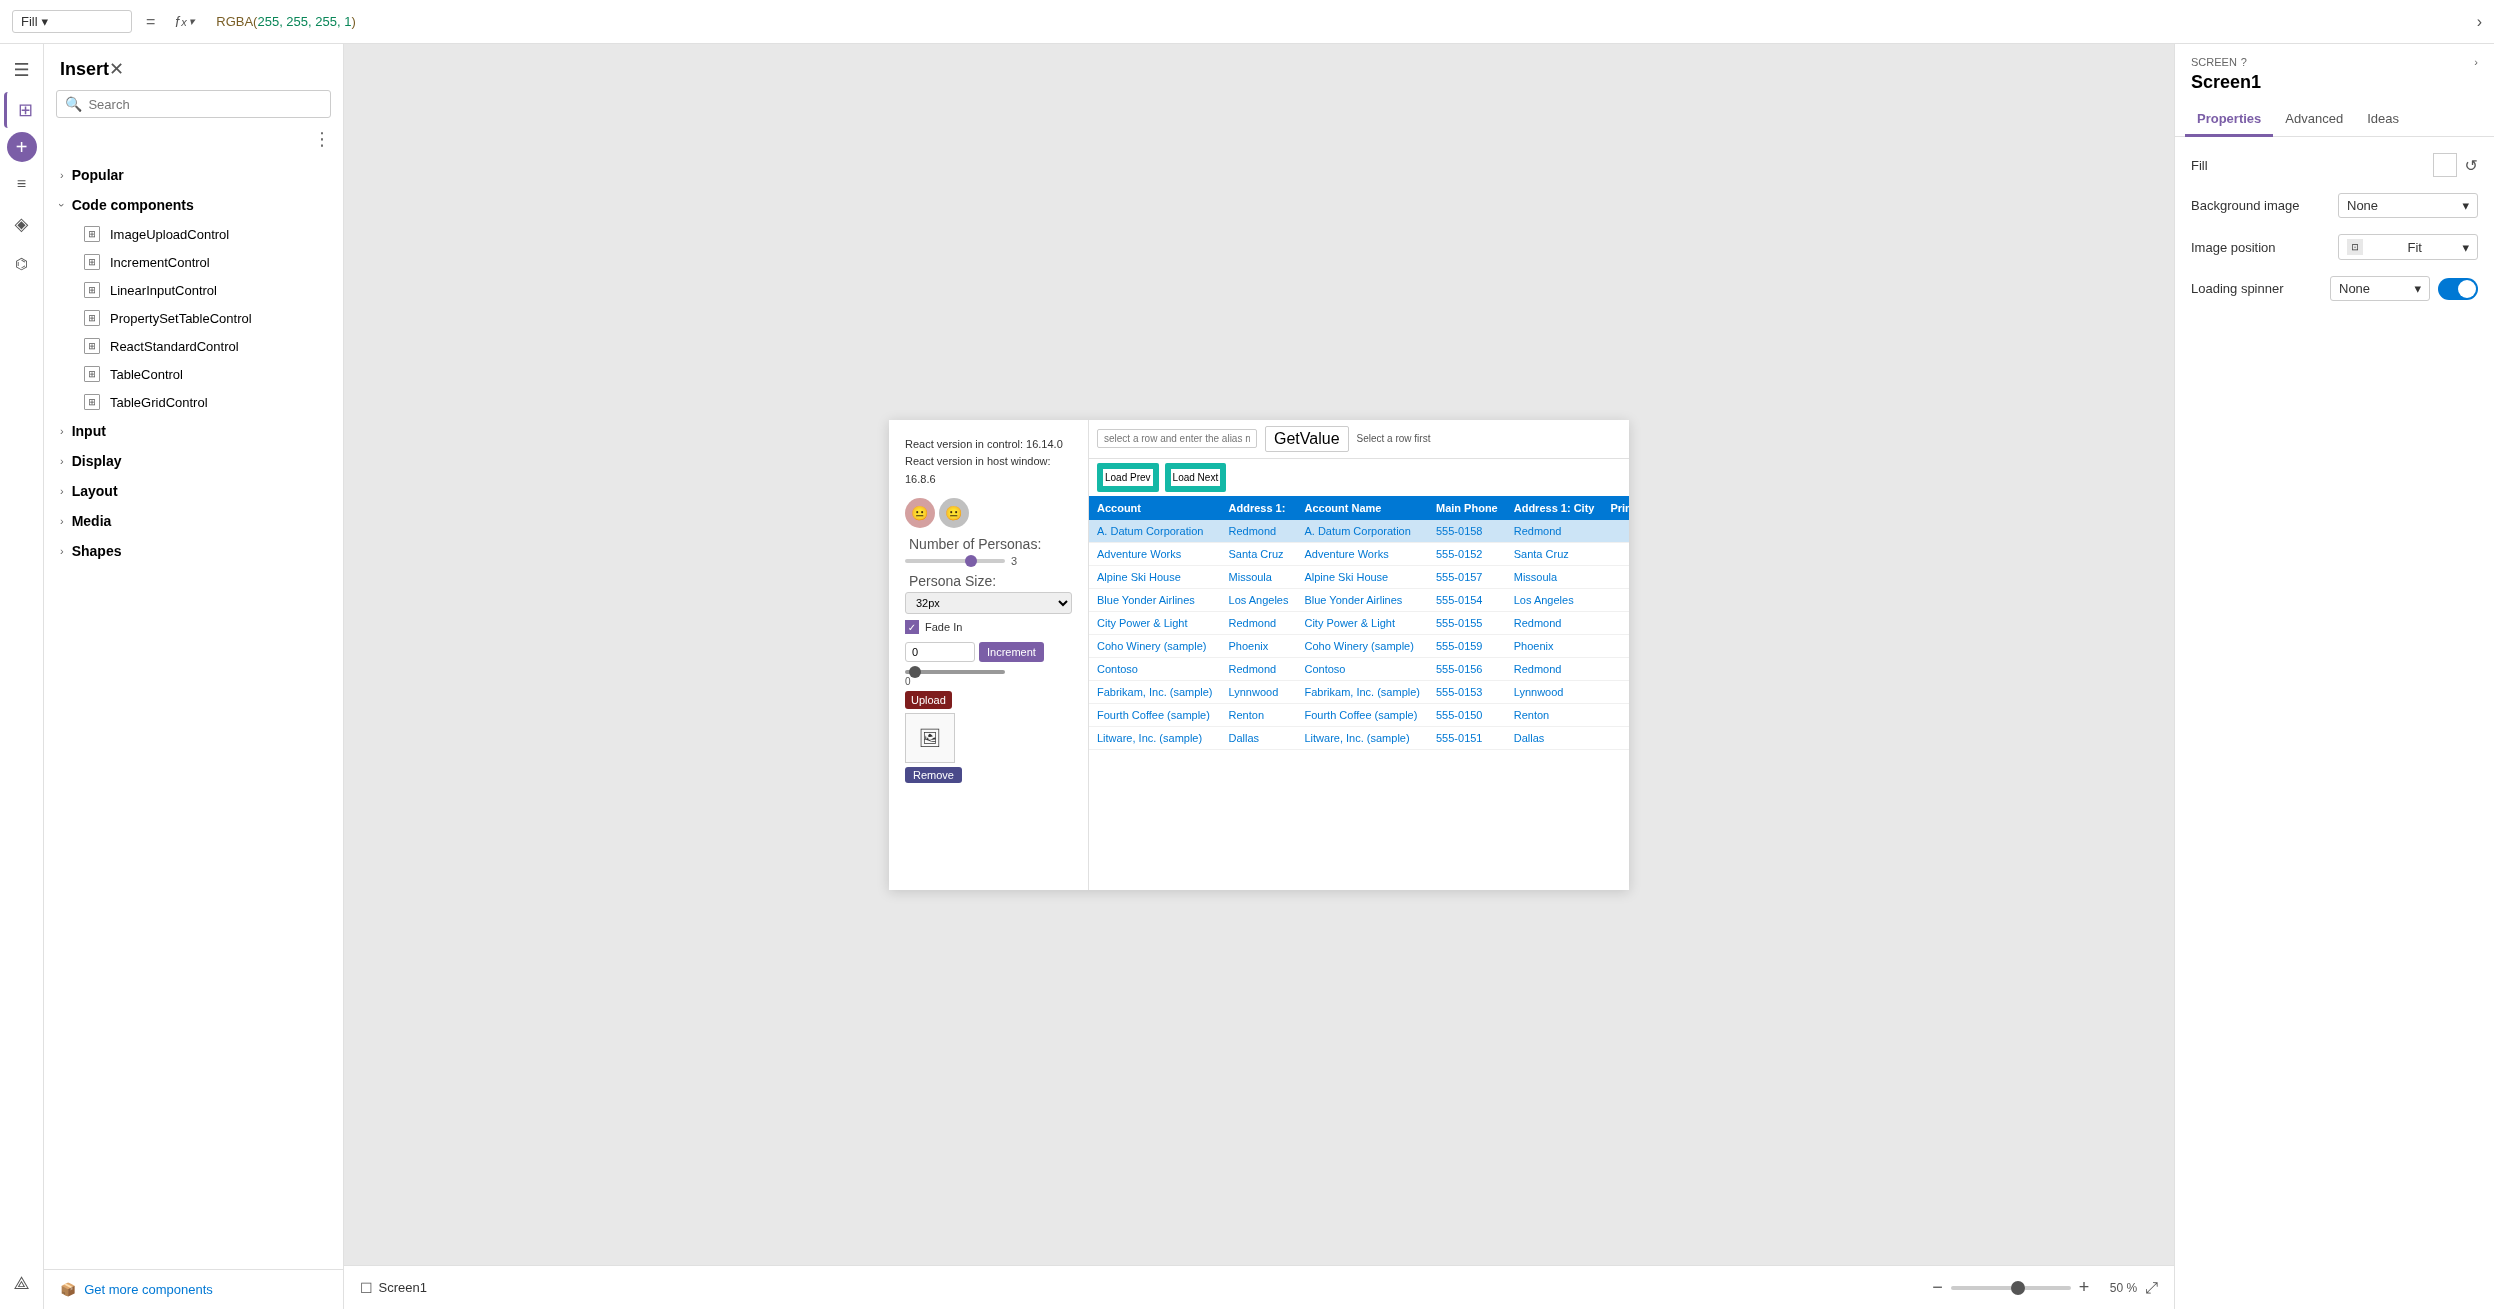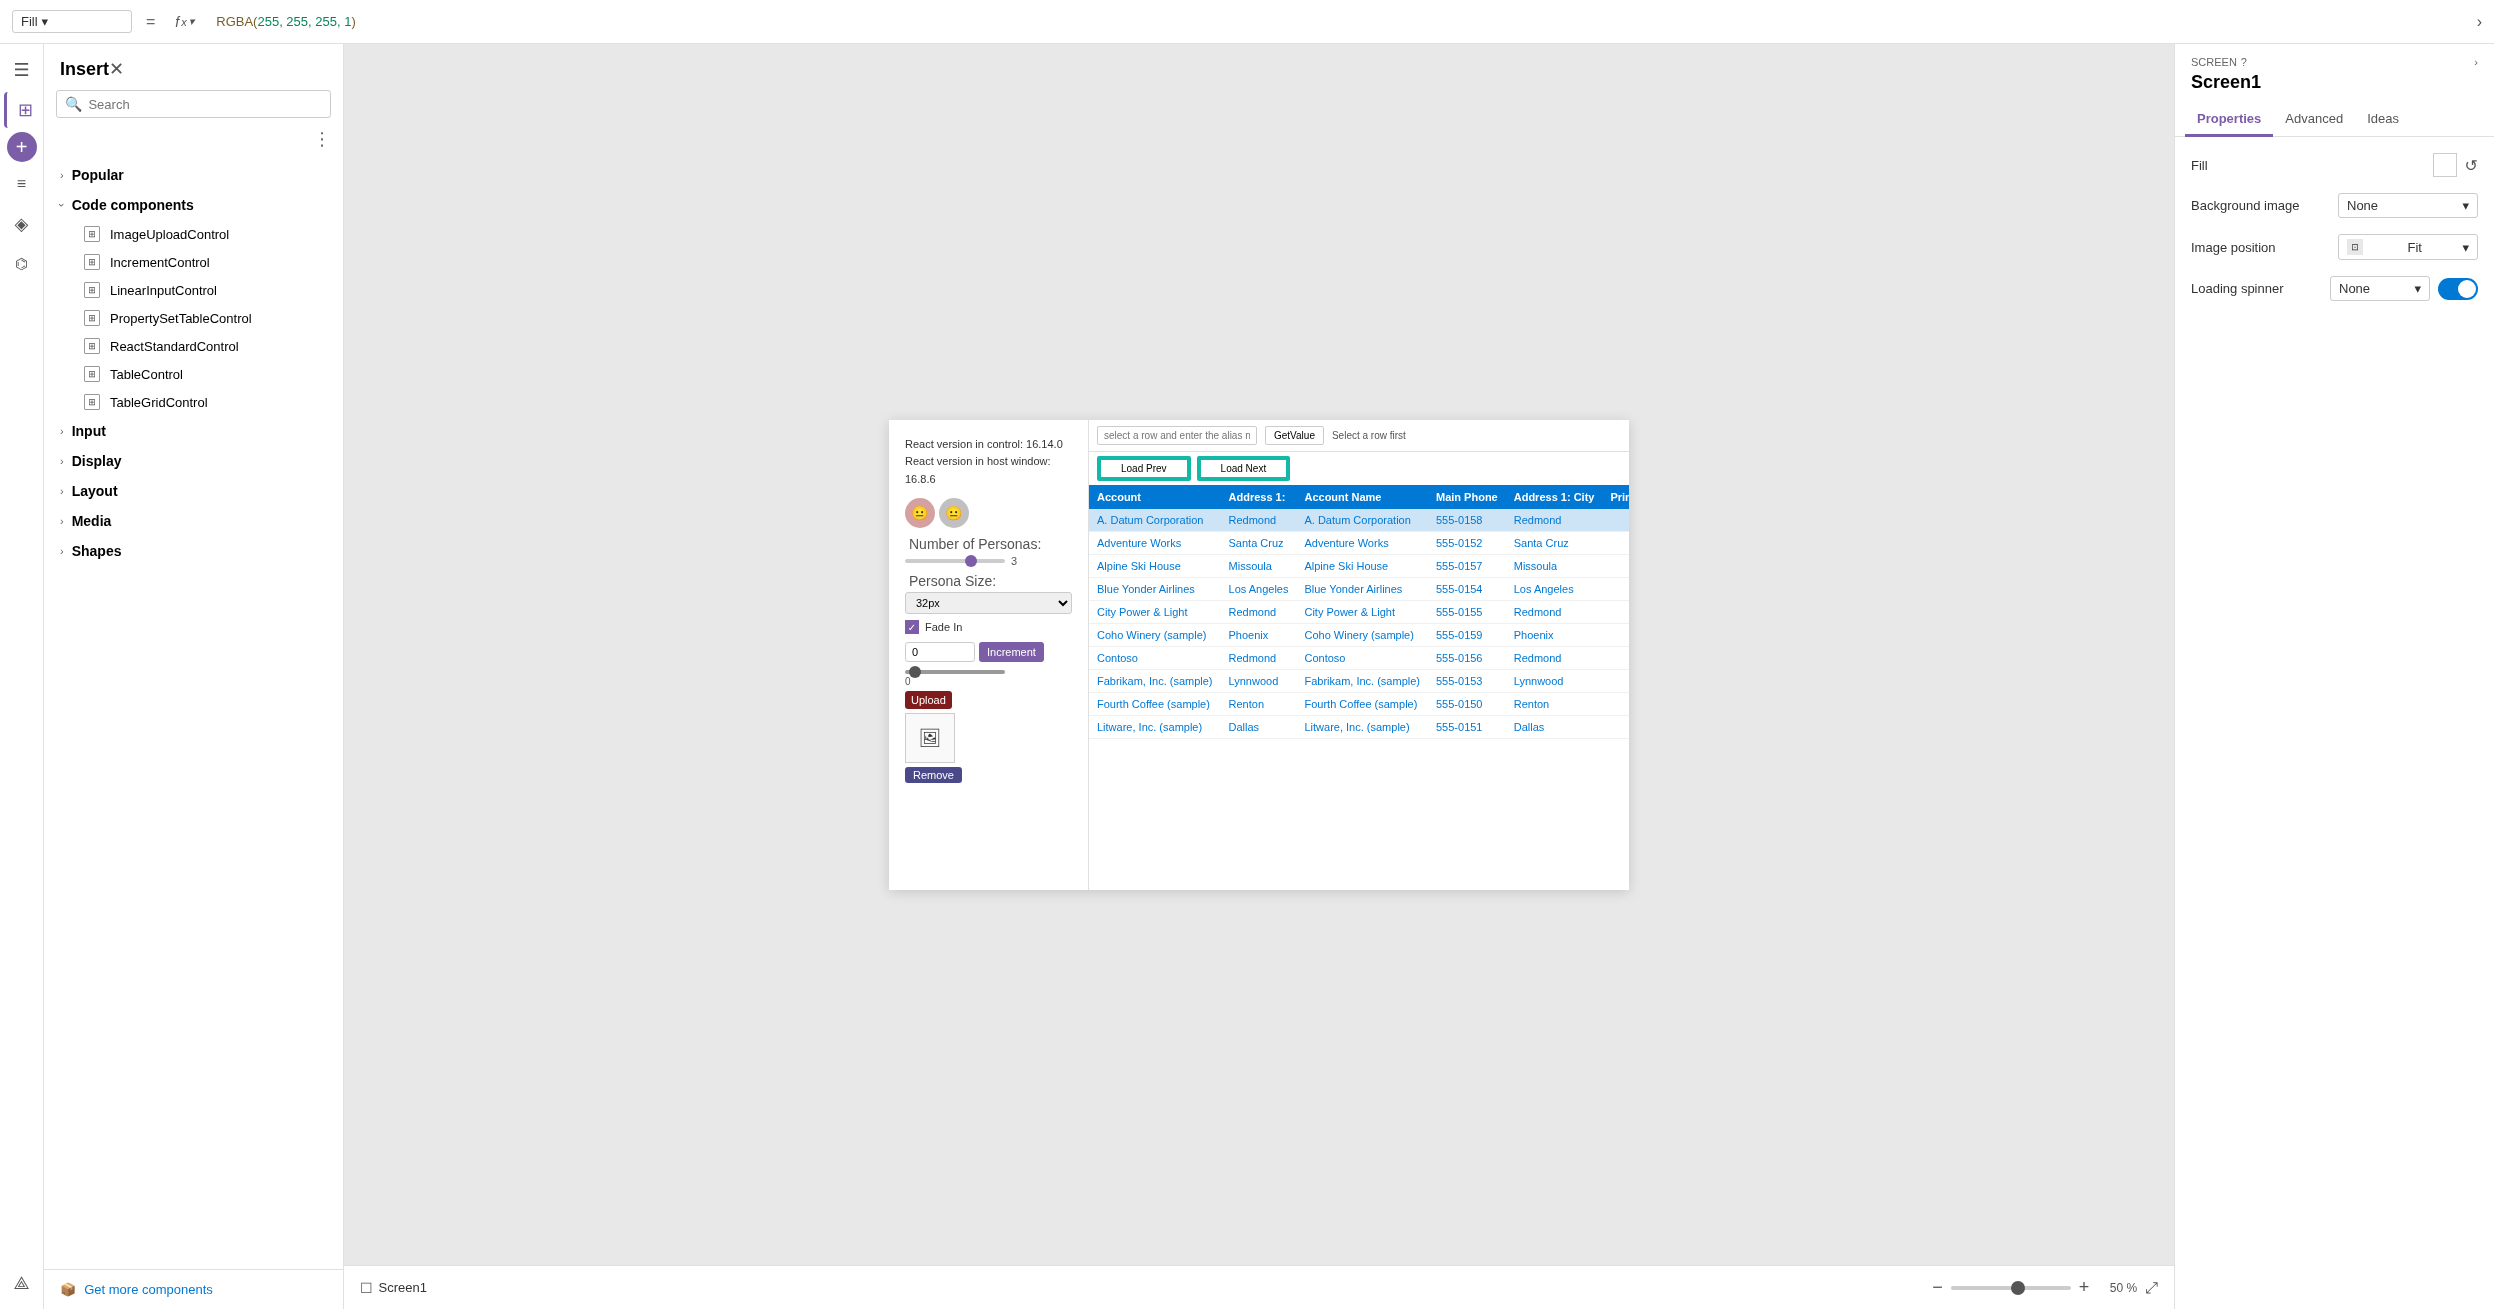--- a/index.html
+++ b/index.html
@@ -153,29 +153,29 @@
     .preview-table-header {
       display: flex; align-items: center; padding: 6px 8px; gap: 8px; border-bottom: 1px solid #e0e0e0;
       flex-shrink: 0;
     }
     .alias-input {
       border: 1px solid #ccc; border-radius: 2px; padding: 3px 6px;
       font-size: 10px; width: 160px; color: #999;
     }
     .get-value-btn {
       background: #fff; border: 1px solid #ccc; border-radius: 2px; padding: 3px 8px;
-      font-size: 10px; cursor: pointer;
+      font-size: 16px; cursor: pointer;
     }
     .select-row-text { font-size: 10px; color: #555; }
 
     .nav-row {
       display: flex; gap: 6px; padding: 4px 8px; flex-shrink: 0;
     }
     .nav-btn {
-      border: 4px solid #14b8a6; border-radius: 2px; padding: 3px 20px; font-size: 10px;
+      border: 6px solid #14b8a6; border-radius: 2px; padding: 3px 2px; font-size: 10px;
       background: #fff; cursor: pointer;
     }
 
     .data-table { width: 100%; border-collapse: collapse; font-size: 11px; }
     .data-table thead tr { background: #0078d4; color: #fff; }
     .data-table thead td { padding: 6px 8px; font-weight: 600; white-space: nowrap; }
     .data-table tbody tr.selected { background: #cce4f6; }
     .data-table tbody td { padding: 5px 8px; border-bottom: 1px solid #f0f0f0; color: #0078d4; white-space: nowrap; }
     .data-table tbody td:first-child { color: #0078d4; }
 

